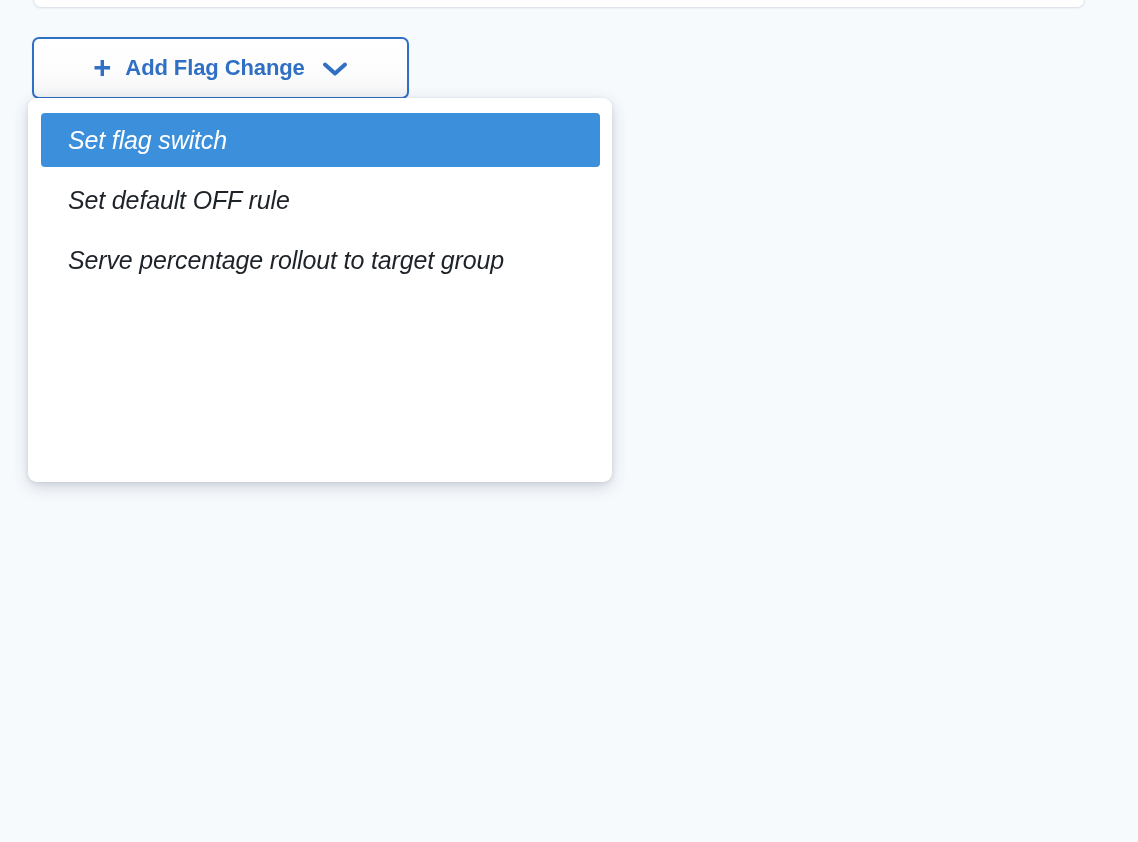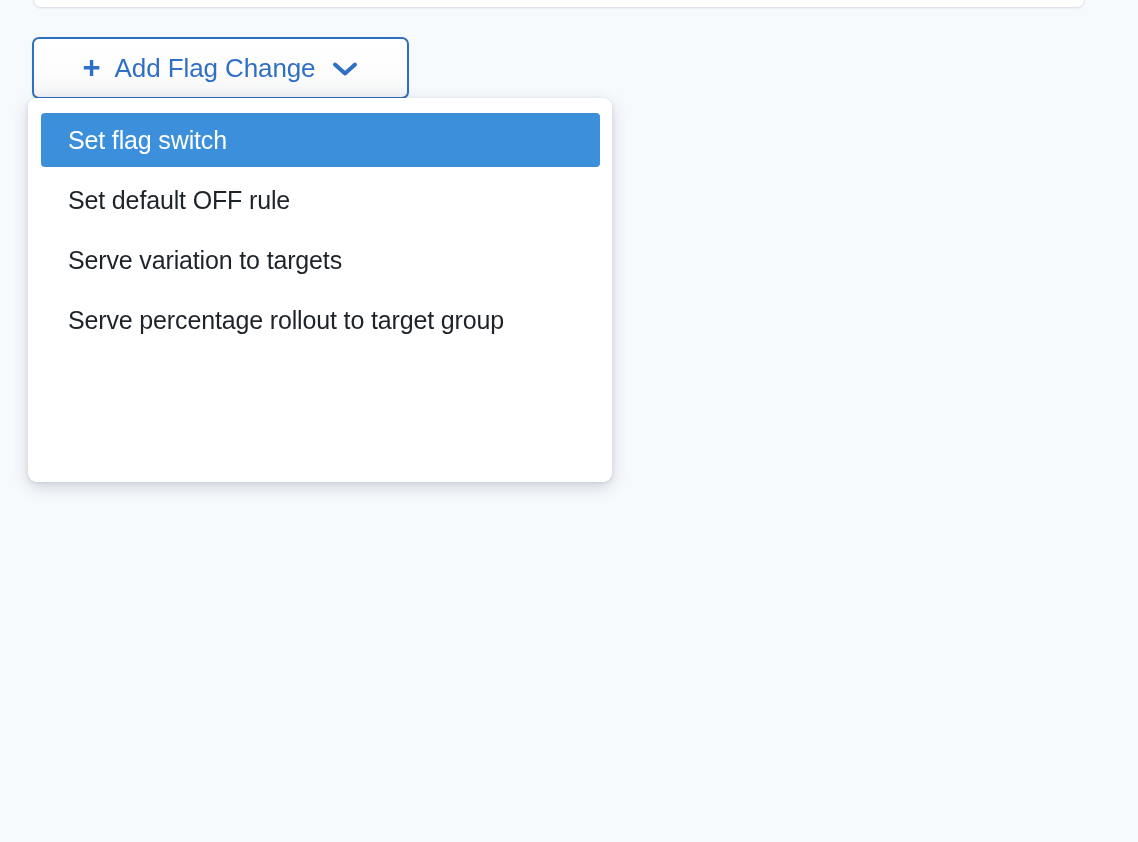--- a/index.html
+++ b/index.html
@@ -53,22 +53,22 @@
     color: #2f6fc4;
     font-size: 31px;
     font-weight: bold;
     line-height: 1;
     margin-right: 14px;
     display: inline-block;
     transform: translateY(-1px);
   }
   .add-flag-button .btn-label {
     color: #2f6fc4;
-    font-size: 26px;
-    font-weight: normal;
+    font-size: 22px;
+    font-weight: bold;
     letter-spacing: -0.1px;
     line-height: 1;
     white-space: nowrap;
   }
   .add-flag-button .chevron-icon {
     margin-left: 17px;
     display: inline-flex;
     align-items: center;
     transform: translateY(1px);
   }
@@ -94,20 +94,21 @@
     align-items: center;
     padding: 0 14px 0 27px;
     margin: 0 12px 6px 13px;
     font-size: 25px;
     color: #1e232a;
     border-radius: 4px;
     cursor: pointer;
     white-space: nowrap;
     letter-spacing: -0.15px;
     box-sizing: border-box;
+    font-style: italic;
   }
   .menu-item.is-selected {
     background: #3b8fdb;
     color: #ffffff;
   }
 </style>
 </head>
 <body>
 
 <div class="top-card"></div>
@@ -123,18 +124,15 @@
 </div>
 
 <div class="dropdown-menu">
   <div class="menu-item is-selected">
     <span>Set flag switch</span>
   </div>
   <div class="menu-item">
     <span>Set default OFF rule</span>
   </div>
   <div class="menu-item">
-    <span>Serve variation to targets</span>
-  </div>
-  <div class="menu-item">
     <span>Serve percentage rollout to target group</span>
   </div>
 </div>
 
 </body></html>

